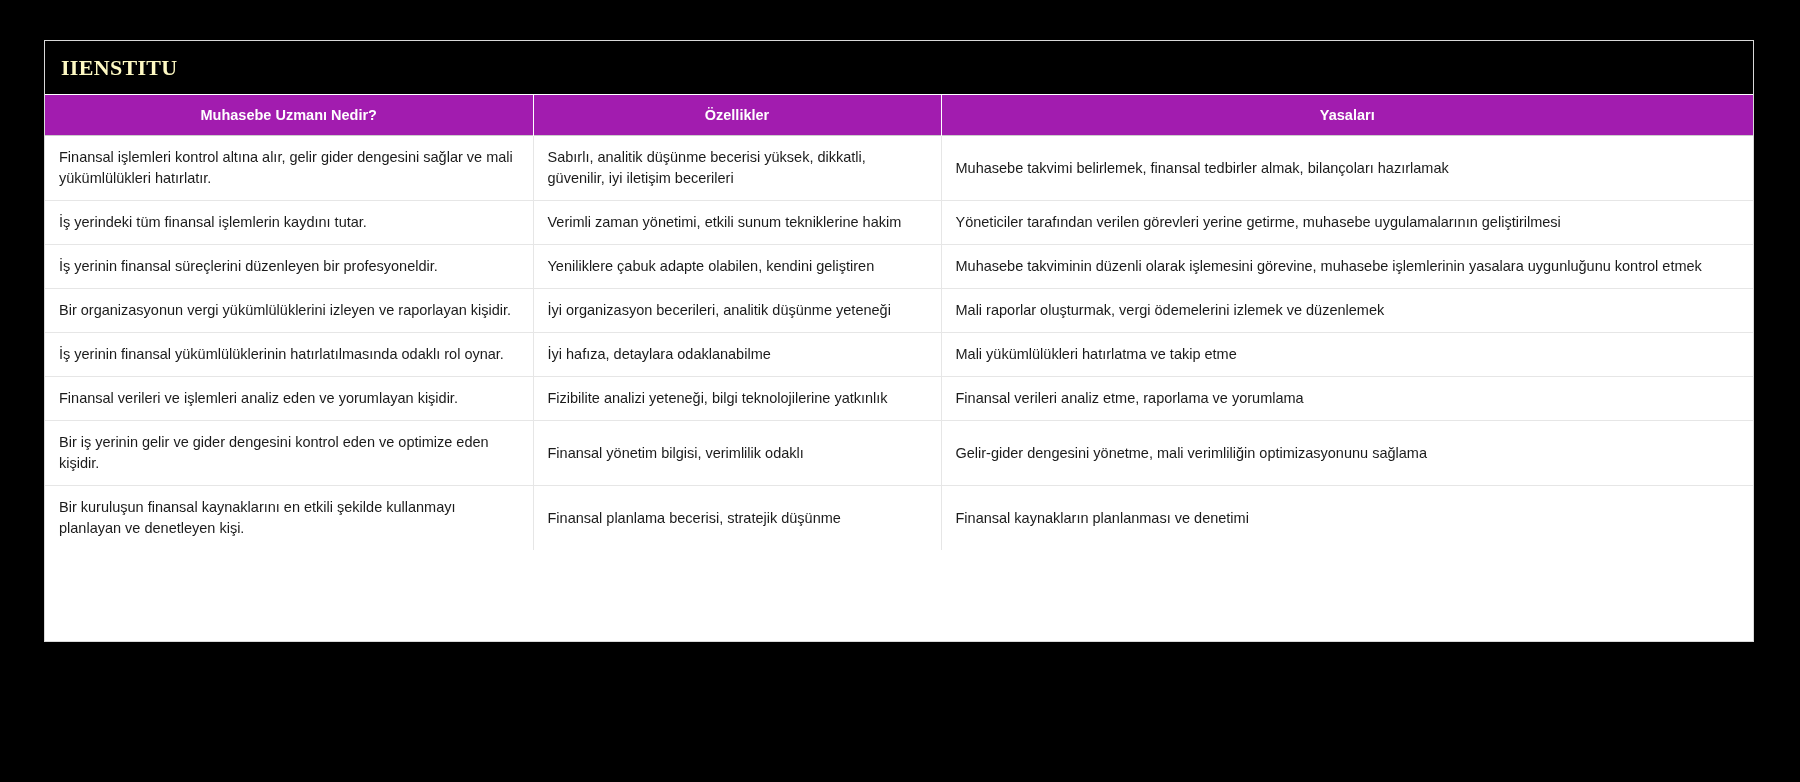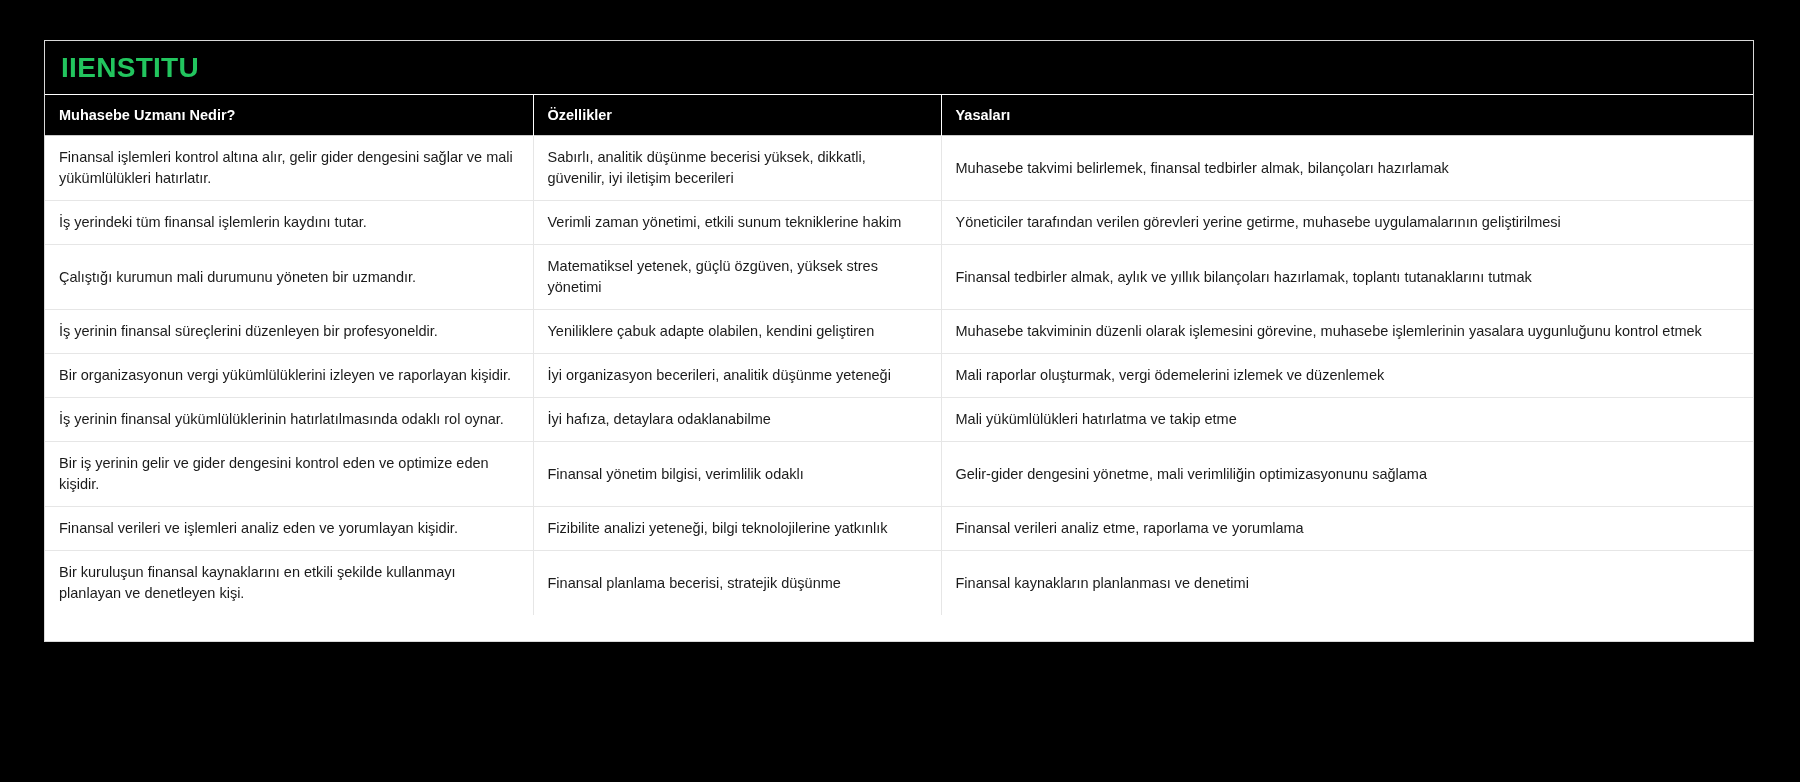--- a/index.html
+++ b/index.html
@@ -36,43 +36,44 @@
     background: #000000;
     height: 54px;
     flex: 0 0 54px;
     display: flex;
     align-items: center;
     padding-left: 16px;
     border-bottom: 1px solid #ffffff;
   }
 
   .brand-title {
-    color: #22c55e;
-    font-size: 28px;
+    color: #fef9c3;
+    font-size: 22px;
     font-weight: 700;
     letter-spacing: 0.3px;
+    font-family: Liberation Serif, serif;
   }
 
   
   table.data-table {
     width: 100%;
     border-collapse: collapse;
     table-layout: fixed;
   }
 
   table.data-table col.c1 { width: 488px; }
   table.data-table col.c2 { width: 408px; }
   table.data-table col.c3 { width: 812px; }
 
   thead th {
-    background: #000000;
+    background: #a21caf;
     color: #ffffff;
     font-size: 14.5px;
     font-weight: 700;
-    text-align: left;
+    text-align: center;
     padding: 12px 14px;
     vertical-align: middle;
     border-right: 1px solid #ffffff;
   }
   thead th:last-child { border-right: none; }
 
   tbody td {
     font-size: 14.5px;
     line-height: 1.45;
     color: #1b1b1b;
@@ -114,48 +115,43 @@
           <td>Finansal işlemleri kontrol altına alır, gelir gider dengesini sağlar ve mali yükümlülükleri hatırlatır.</td>
           <td>Sabırlı, analitik düşünme becerisi yüksek, dikkatli, güvenilir, iyi iletişim becerileri</td>
           <td>Muhasebe takvimi belirlemek, finansal tedbirler almak, bilançoları hazırlamak</td>
         </tr>
         <tr>
           <td>İş yerindeki tüm finansal işlemlerin kaydını tutar.</td>
           <td>Verimli zaman yönetimi, etkili sunum tekniklerine hakim</td>
           <td>Yöneticiler tarafından verilen görevleri yerine getirme, muhasebe uygulamalarının geliştirilmesi</td>
         </tr>
         <tr>
-          <td>Çalıştığı kurumun mali durumunu yöneten bir uzmandır.</td>
-          <td>Matematiksel yetenek, güçlü özgüven, yüksek stres yönetimi</td>
-          <td>Finansal tedbirler almak, aylık ve yıllık bilançoları hazırlamak, toplantı tutanaklarını tutmak</td>
-        </tr>
-        <tr>
           <td>İş yerinin finansal süreçlerini düzenleyen bir profesyoneldir.</td>
           <td>Yeniliklere çabuk adapte olabilen, kendini geliştiren</td>
           <td>Muhasebe takviminin düzenli olarak işlemesini görevine, muhasebe işlemlerinin yasalara uygunluğunu kontrol etmek</td>
         </tr>
         <tr>
           <td>Bir organizasyonun vergi yükümlülüklerini izleyen ve raporlayan kişidir.</td>
           <td>İyi organizasyon becerileri, analitik düşünme yeteneği</td>
           <td>Mali raporlar oluşturmak, vergi ödemelerini izlemek ve düzenlemek</td>
         </tr>
         <tr>
           <td>İş yerinin finansal yükümlülüklerinin hatırlatılmasında odaklı rol oynar.</td>
           <td>İyi hafıza, detaylara odaklanabilme</td>
           <td>Mali yükümlülükleri hatırlatma ve takip etme</td>
         </tr>
         <tr>
+          <td>Finansal verileri ve işlemleri analiz eden ve yorumlayan kişidir.</td>
+          <td>Fizibilite analizi yeteneği, bilgi teknolojilerine yatkınlık</td>
+          <td>Finansal verileri analiz etme, raporlama ve yorumlama</td>
+        </tr>
+        <tr>
           <td>Bir iş yerinin gelir ve gider dengesini kontrol eden ve optimize eden kişidir.</td>
           <td>Finansal yönetim bilgisi, verimlilik odaklı</td>
           <td>Gelir-gider dengesini yönetme, mali verimliliğin optimizasyonunu sağlama</td>
-        </tr>
-        <tr>
-          <td>Finansal verileri ve işlemleri analiz eden ve yorumlayan kişidir.</td>
-          <td>Fizibilite analizi yeteneği, bilgi teknolojilerine yatkınlık</td>
-          <td>Finansal verileri analiz etme, raporlama ve yorumlama</td>
         </tr>
         <tr>
           <td>Bir kuruluşun finansal kaynaklarını en etkili şekilde kullanmayı planlayan ve denetleyen kişi.</td>
           <td>Finansal planlama becerisi, stratejik düşünme</td>
           <td>Finansal kaynakların planlanması ve denetimi</td>
         </tr>
       </tbody>
     </table>
 
   </div>

